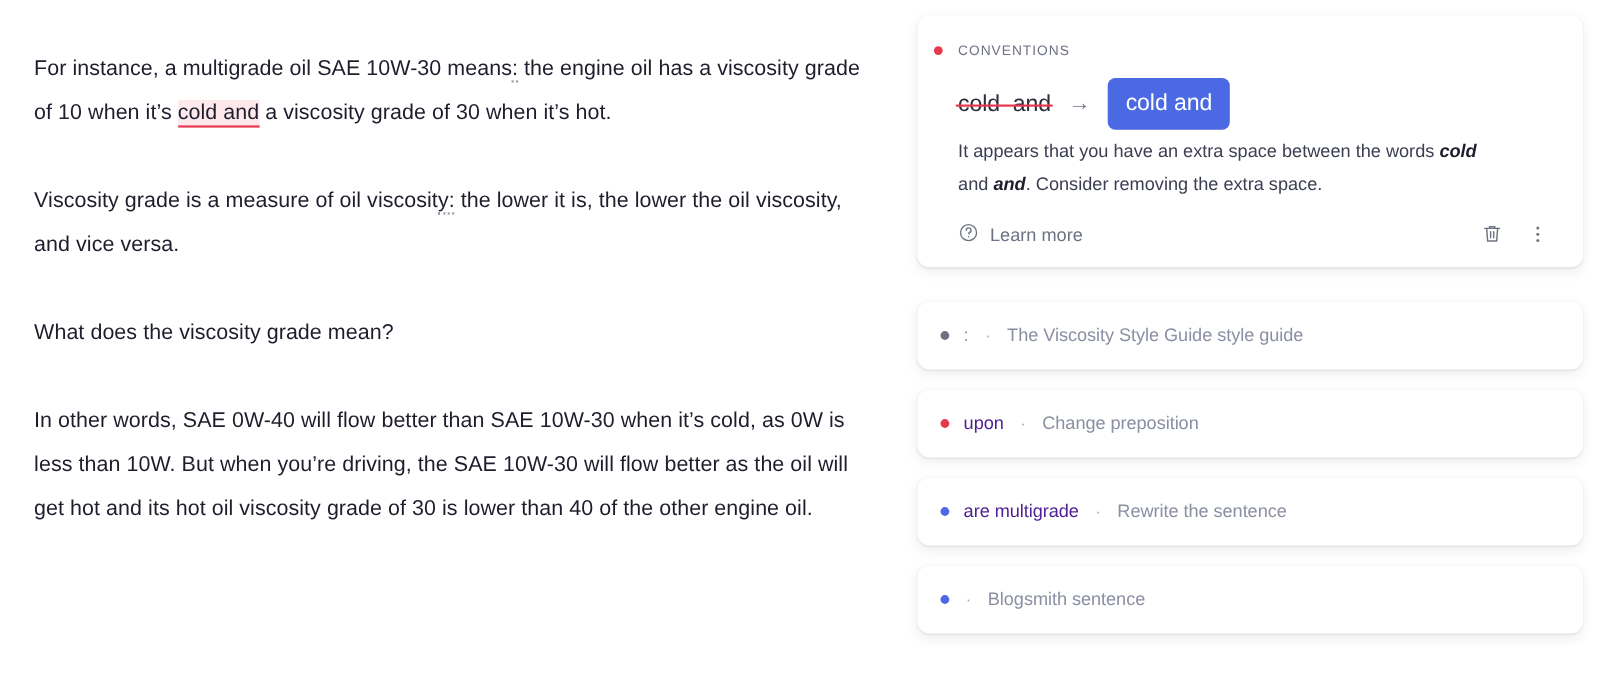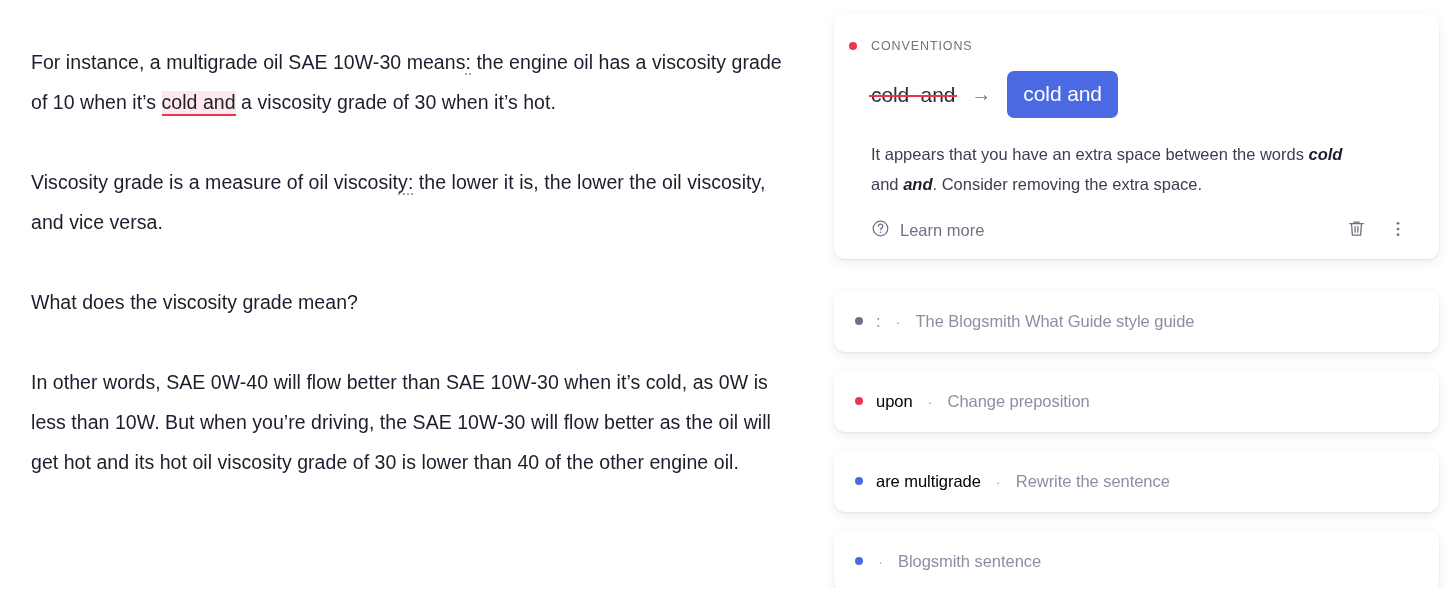--- a/index.html
+++ b/index.html
@@ -141,21 +141,21 @@
     line-height: 1;
     border: none;
     border-radius: 7px;
     padding: 12px 16px 14px 16px;
     cursor: pointer;
     font-family: "Liberation Sans", sans-serif;
     letter-spacing: -0.1px;
   }
 
   .explain {
-    margin-top: 21px;
+    margin-top: 5px;
     font-size: 16.5px;
     line-height: 30px;
     color: #3b3e51;
     max-width: 500px;
   }
   .explain b {
     font-weight: bold;
     font-style: italic;
     color: #1d1e2c;
   }
@@ -195,21 +195,21 @@
     display: flex;
     align-items: center;
     padding: 0 20px 0 21px;
     margin-bottom: 18px;
     gap: 13px;
     cursor: pointer;
     overflow: hidden;
   }
   .row-text {
     font-size: 16.5px;
-    color: #000000;
+    color: #4c1d95;
     white-space: nowrap;
     letter-spacing: -0.05px;
   }
   .row-text.muted { color: #8b8fa3; }
   .row-sep {
     color: #aaaebd;
     font-size: 15px;
     padding: 0 2px;
   }
   .row-action {
@@ -285,21 +285,21 @@
           </span>
         </button>
       </div>
     </div>
 
     <div id="suggestion-list">
         <div class="card card-row">
           <span class="dot" style="background: rgb(110, 114, 131);"></span>
           <span class="row-text muted">:</span>
           <span class="row-sep">·</span>
-          <span class="row-action">The Blogsmith What Guide style guide</span>
+          <span class="row-action">The Viscosity Style Guide style guide</span>
         </div>
         <div class="card card-row">
           <span class="dot" style="background: rgb(232, 56, 79);"></span>
           <span class="row-text">upon</span>
           <span class="row-sep">·</span>
           <span class="row-action">Change preposition</span>
         </div>
         <div class="card card-row">
           <span class="dot" style="background: rgb(74, 105, 226);"></span>
           <span class="row-text">are multigrade</span>

